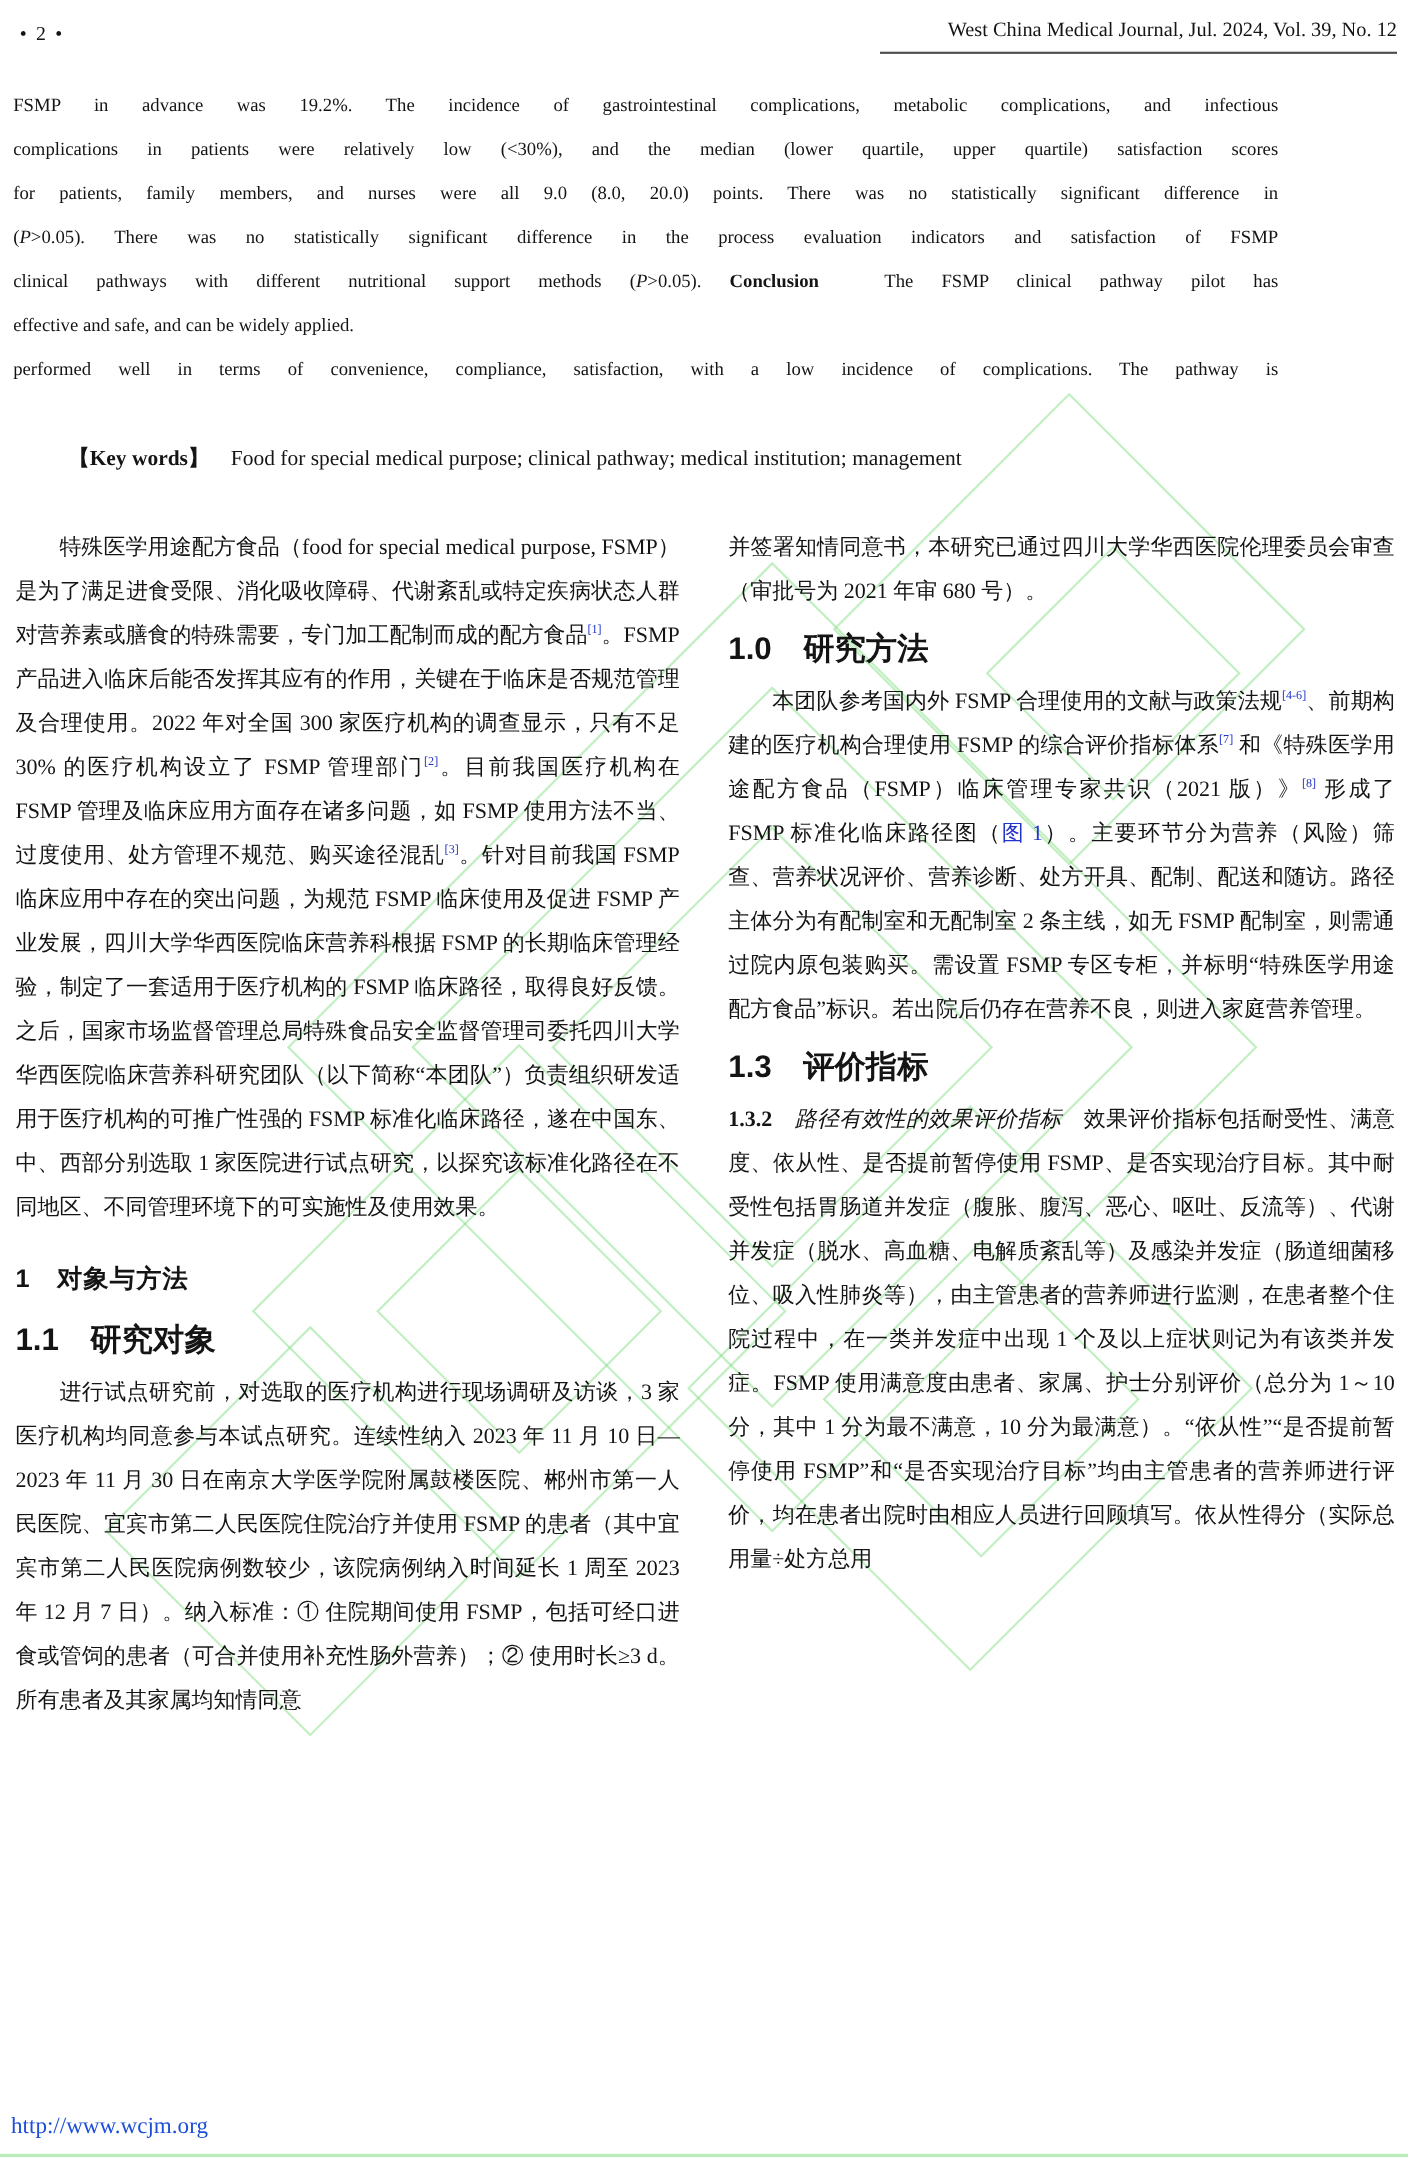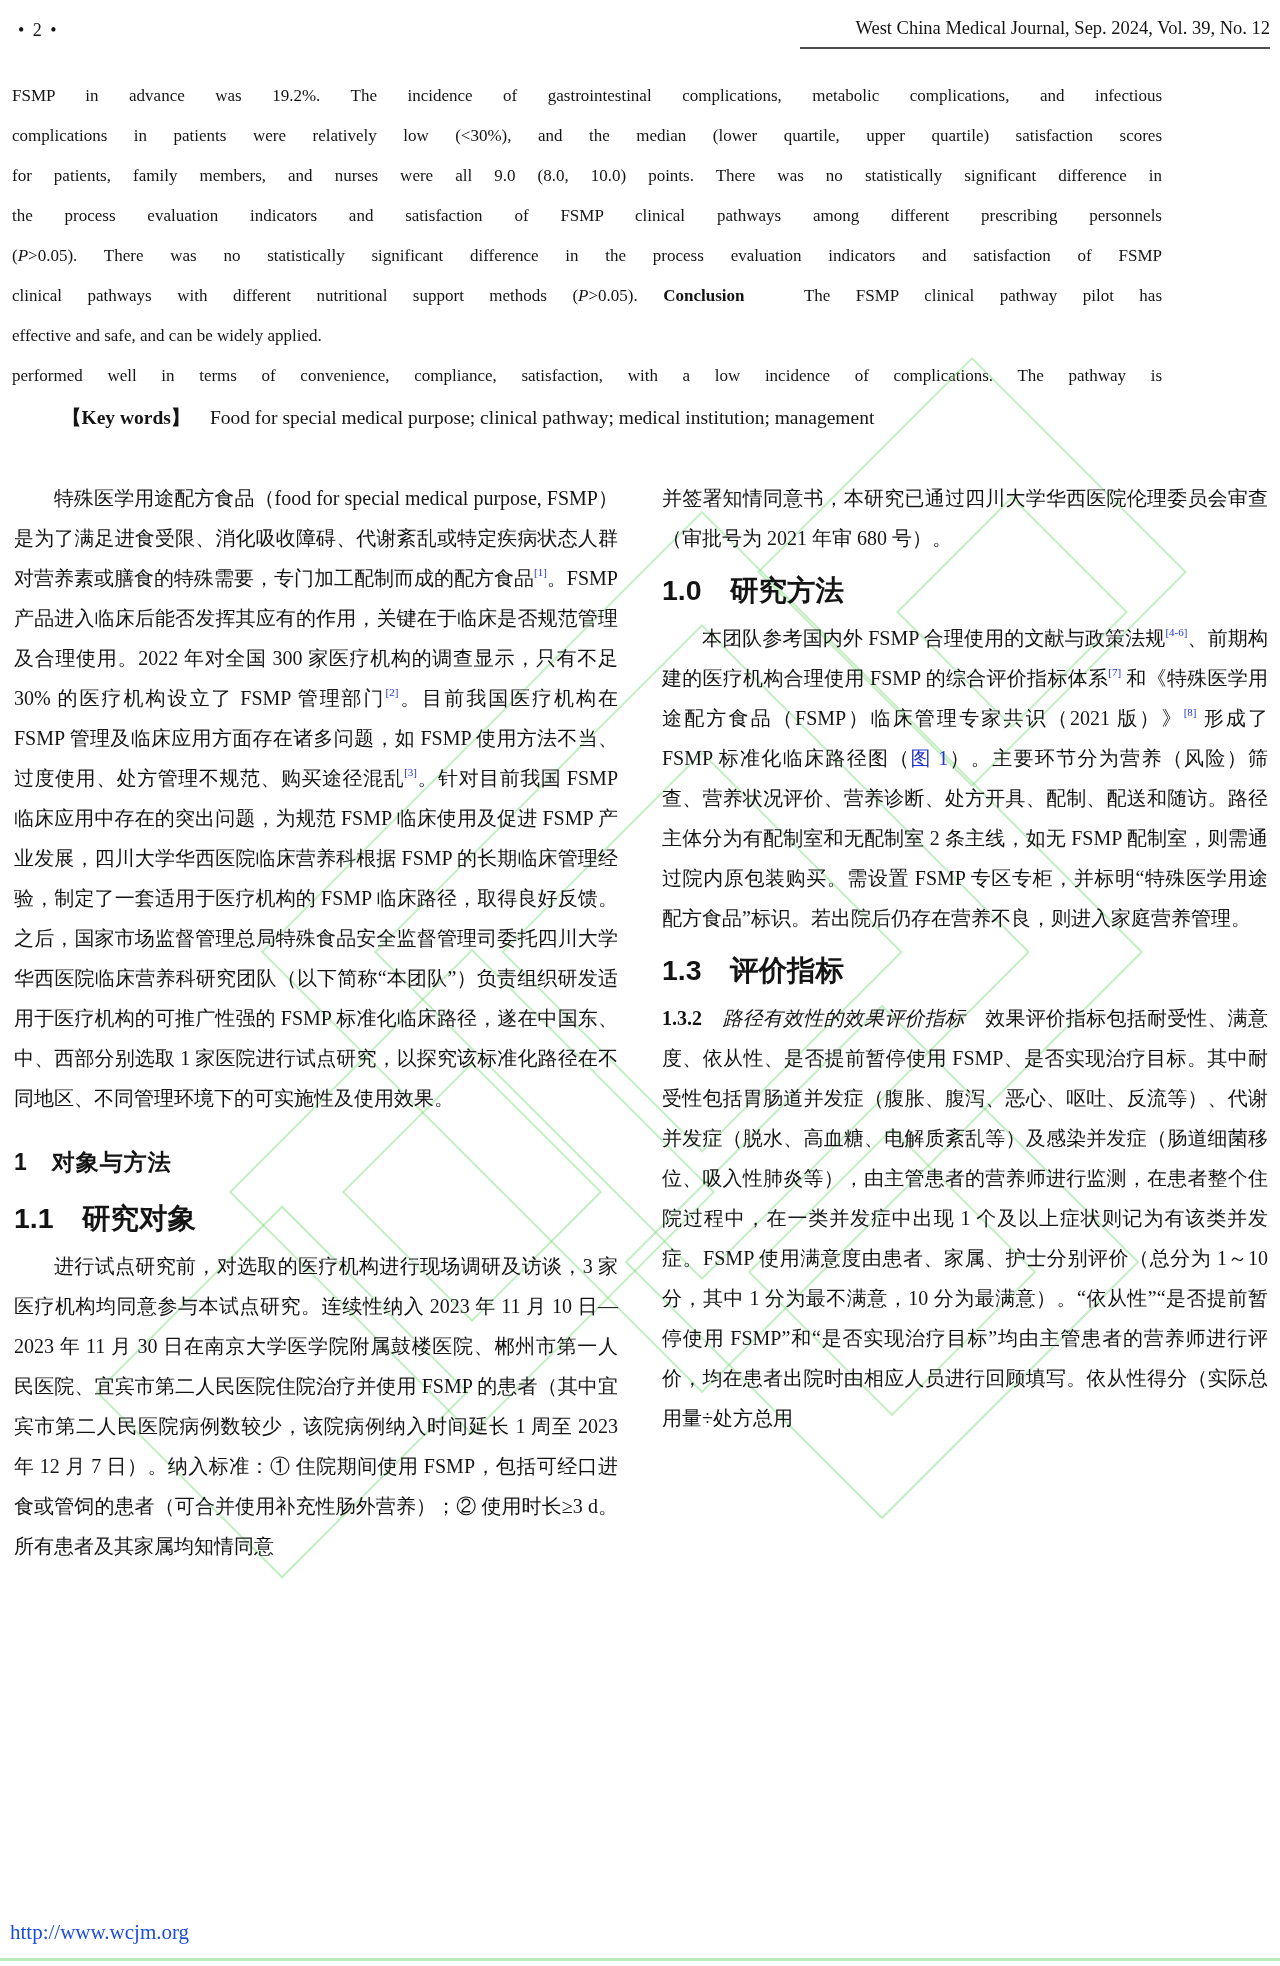--- a/index.html
+++ b/index.html
@@ -69,28 +69,27 @@
   <div class="wm-d" style="left:930px;top:530px;width:160px;height:160px;"></div>
   <div class="wm-d" style="left:300px;top:1020px;width:340px;height:340px;"></div>
   <div class="wm-d" style="left:380px;top:1100px;width:180px;height:180px;"></div>
   <div class="wm-d" style="left:700px;top:1080px;width:360px;height:360px;"></div>
   <div class="wm-d" style="left:790px;top:1170px;width:200px;height:200px;"></div>
   <div class="wm-d" style="left:150px;top:1260px;width:260px;height:260px;"></div>
   <div class="wm-bar"></div>
 </div>
 
 <div class="hdr-left">• 2 •</div>
-<div class="hdr-right">West China Medical Journal, Sep. 2024, Vol. 39, No. 12</div>
+<div class="hdr-right">West China Medical Journal, Jul. 2024, Vol. 39, No. 12</div>
 <div class="hdr-rule"></div>
 
 <div class="abstract" id="abstract">
     <div class="abs-line"><span>FSMP in advance was 19.2%. The incidence of gastrointestinal complications, metabolic complications, and infectious</span></div>
     <div class="abs-line"><span>complications in patients were relatively low (&lt;30%), and the median (lower quartile, upper quartile) satisfaction scores</span></div>
-    <div class="abs-line"><span>for patients, family members, and nurses were all 9.0 (8.0, 10.0) points. There was no statistically significant difference in</span></div>
-    <div class="abs-line"><span>the process evaluation indicators and satisfaction of FSMP clinical pathways among different prescribing personnels</span></div>
+    <div class="abs-line"><span>for patients, family members, and nurses were all 9.0 (8.0, 20.0) points. There was no statistically significant difference in</span></div>
     <div class="abs-line"><span>(</span><span class="kai">P</span><span>&gt;0.05). There was no statistically significant difference in the process evaluation indicators and satisfaction of FSMP</span></div>
     <div class="abs-line"><span>clinical pathways with different nutritional support methods (</span><span class="kai">P</span><span>&gt;0.05). </span><span class="b">Conclusion</span><span>　The FSMP clinical pathway pilot has</span></div>
     <div class="abs-line last"><span>effective and safe, and can be widely applied.</span></div>
     <div class="abs-line"><span>performed well in terms of convenience, compliance, satisfaction, with a low incidence of complications. The pathway is</span></div>
   </div>
 
 <div class="keywords">
   <span class="kw-label">【Key words】</span><span>　Food for special medical purpose; clinical pathway; medical institution; management</span>
 </div>
 

